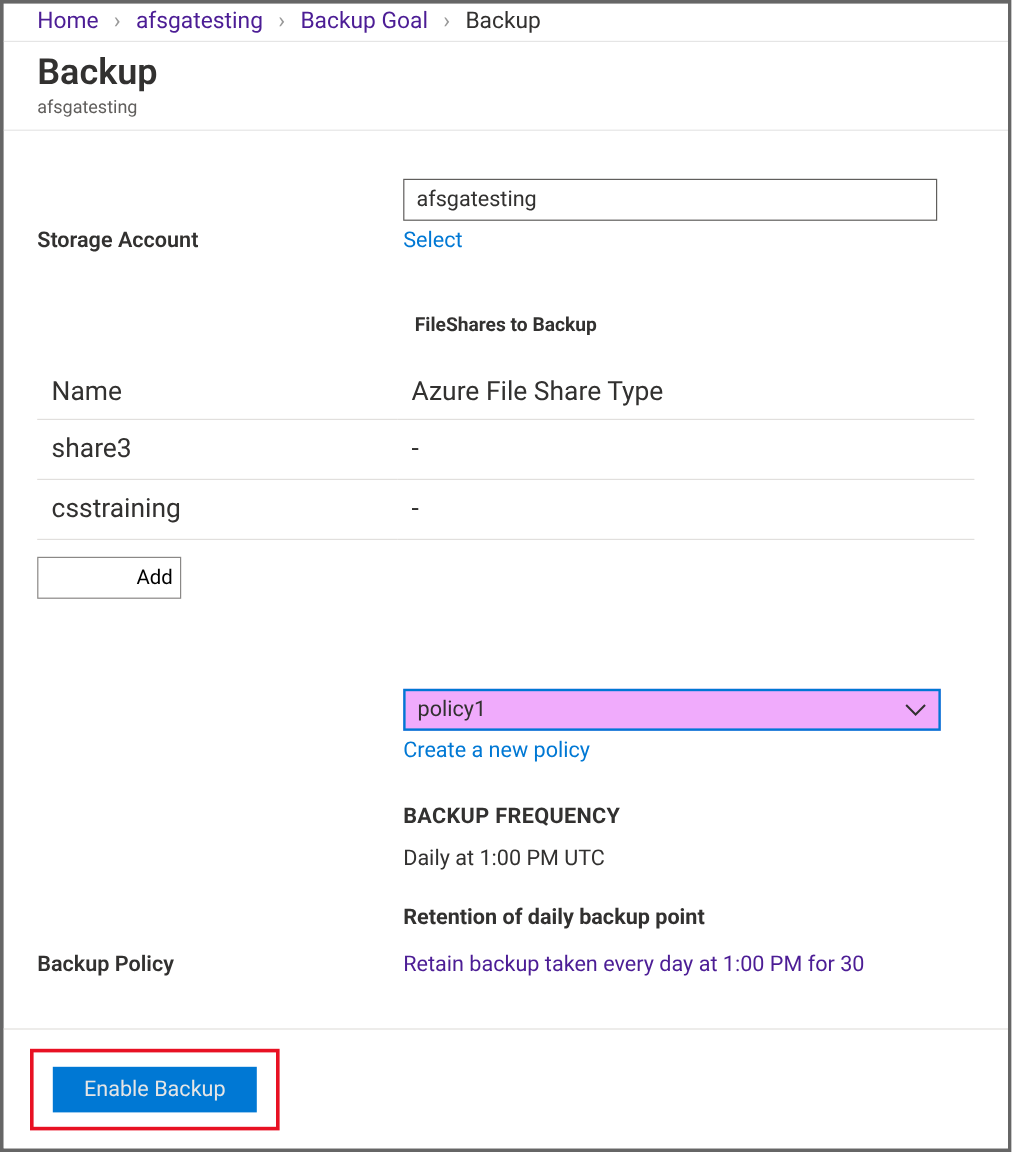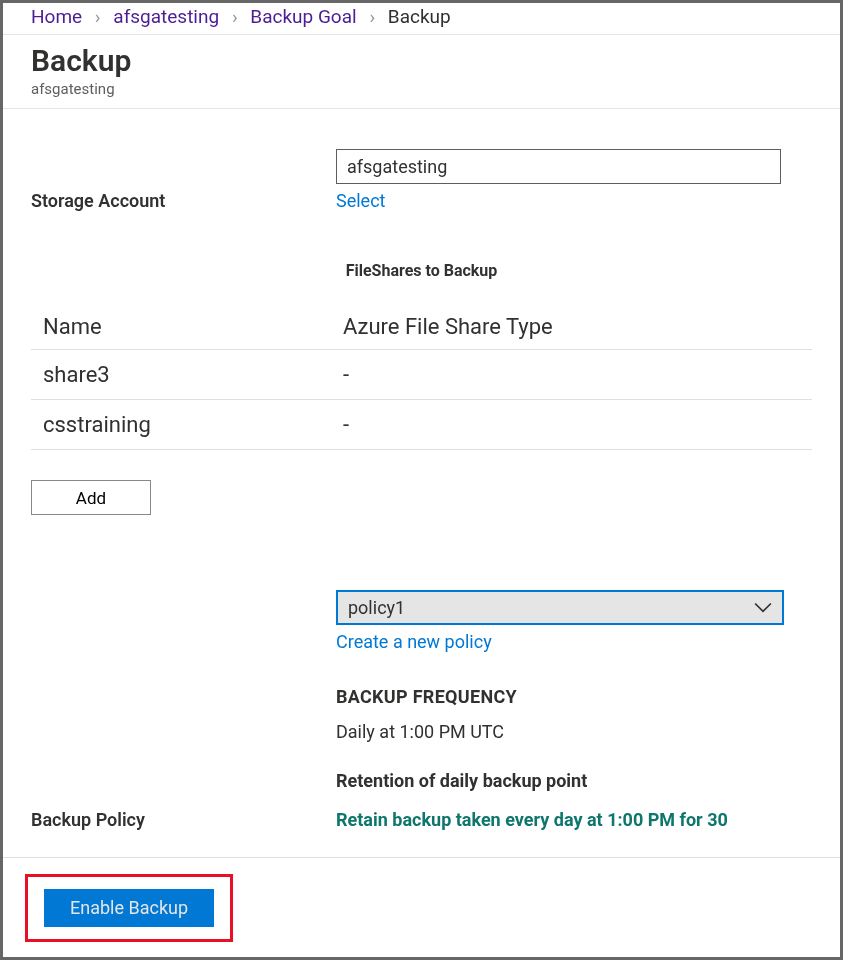--- a/index.html
+++ b/index.html
@@ -114,36 +114,37 @@
     padding: 10px 12px;
     border-bottom: 1px solid #e1dfdd;
   }
   .fs-table td {
     padding: 12px 12px;
     border-bottom: 1px solid #e1dfdd;
   }
   .fs-table .col-name { width: 300px; }
 
   .add-btn {
-    margin-top: 30px;
+    margin-top: 14px;
     width: 120px;
     height: 35px;
     background: #fff;
     border: 1px solid #8a8886;
     font-size: 17px;
     cursor: pointer;
     font-family: inherit;
+    text-align: right;
   }
 
   
   .policy-select {
     width: 448px;
     height: 35px;
     border: 2px solid #0078d4;
-    background: #e5e5e5;
+    background: #f0abfc;
     display: flex;
     align-items: center;
     justify-content: space-between;
     padding: 0 10px;
     font-size: 18px;
     cursor: pointer;
   }
   .chevron-down {
     width: 18px; height: 18px;
     display: inline-block;
@@ -160,22 +161,21 @@
     letter-spacing: .3px;
   }
   .policy-details .pd-value {
     margin-bottom: 28px;
   }
   .policy-details .pd-sub {
     font-weight: 700;
     margin-bottom: 18px;
   }
   .policy-details .pd-retain {
-    color: #0f766e;
-    font-weight: bold;
+    color: #4c1d95;
   }
 
   
   .footer {
     position: absolute;
     left: 0; right: 0; bottom: 0;
     height: 100px;
     border-top: 1px solid #e1dfdd;
     background: #fff;
     display: flex;

